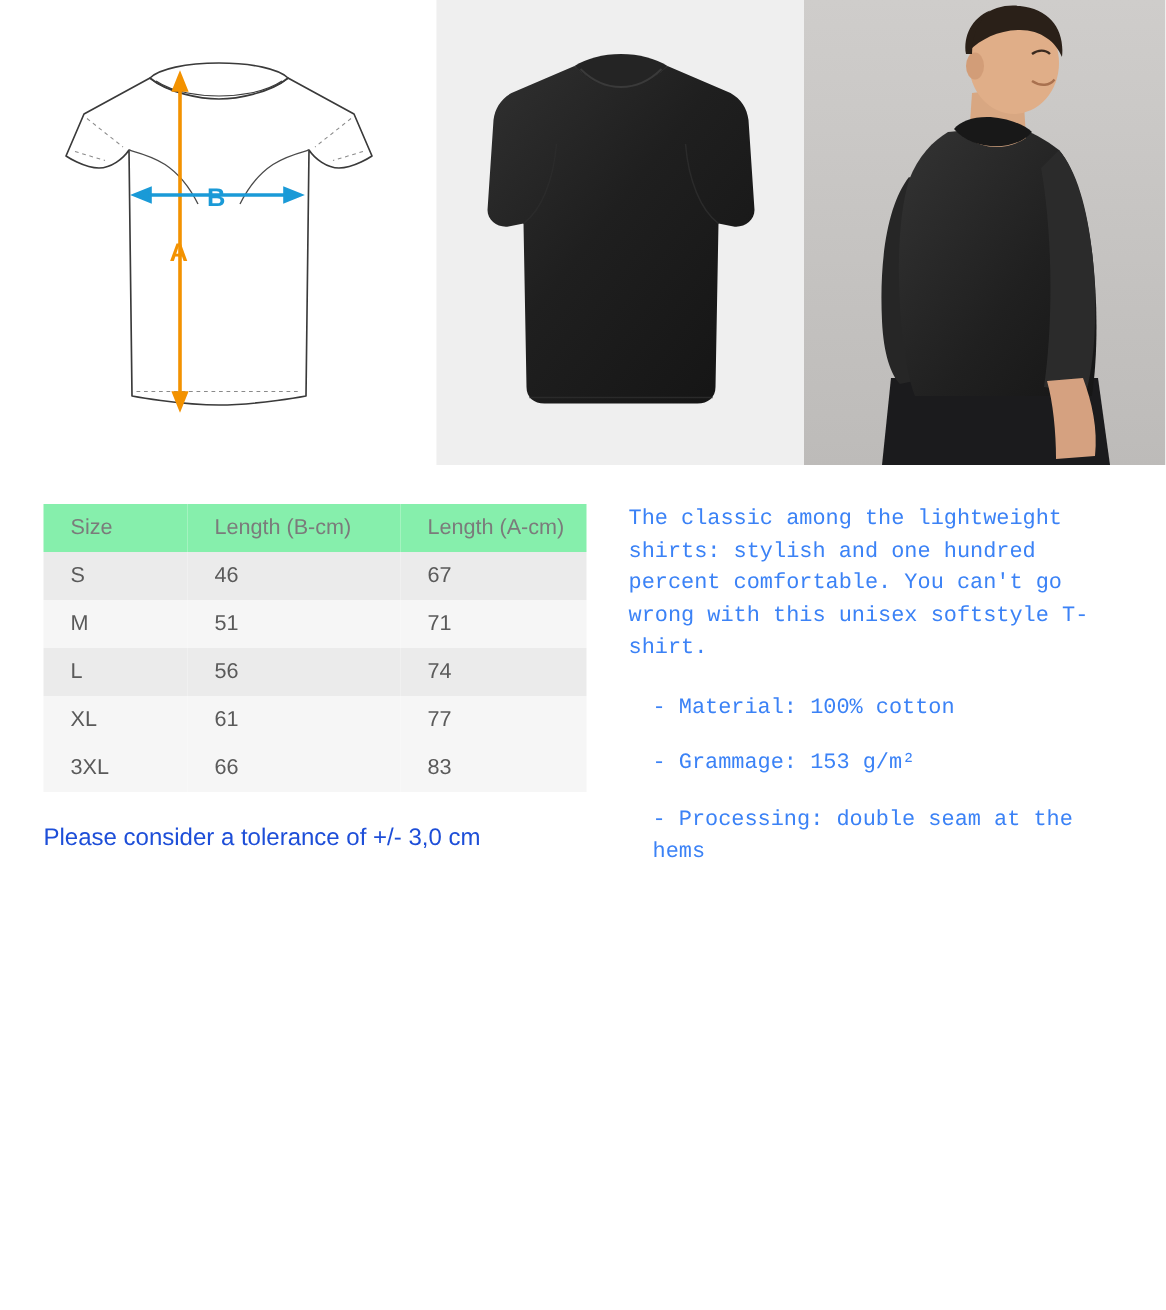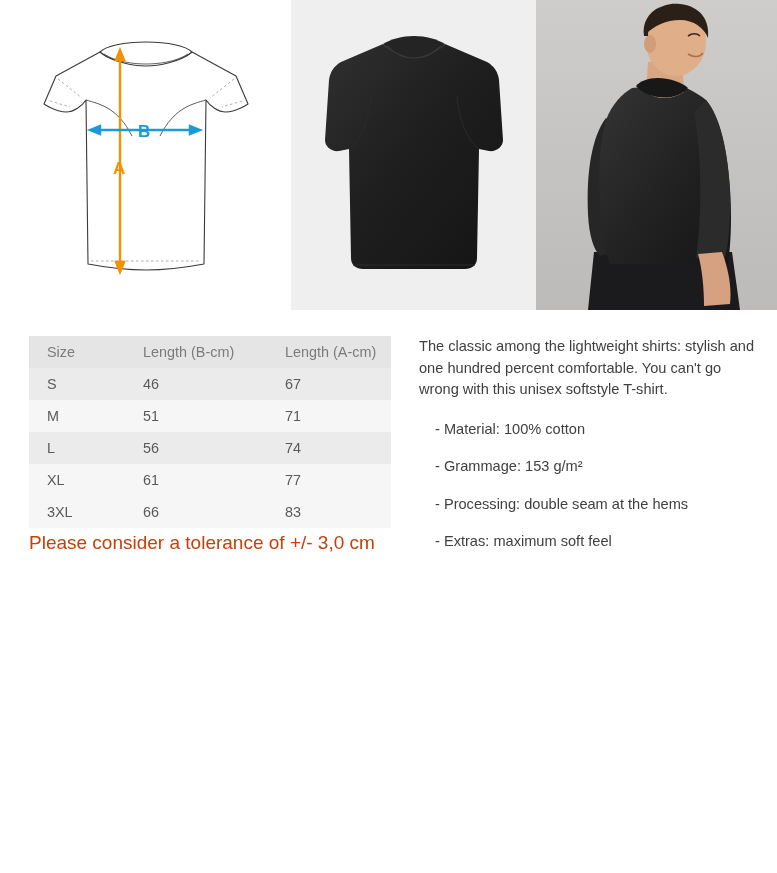--- a/index.html
+++ b/index.html
@@ -45,52 +45,53 @@
     width: 419px;
     padding-left: 29px;
     padding-top: 26px;
   }
   .right-col {
     width: 358px;
     padding-top: 26px;
     padding-right: 22px;
     font-size: 14.6px;
     line-height: 21.5px;
-    color: #404040;
+    color: #3b82f6;
+    font-family: Liberation Mono, monospace;
   }
 
   table.size-table {
     border-collapse: collapse;
     width: 362px;
     font-size: 14.4px;
     color: #4a4a4a;
   }
   table.size-table th {
     text-align: left;
     font-weight: normal;
     color: #7b7b7b;
     padding: 8px 0 8px 18px;
-    background: #e5e5e5;
+    background: #86efac;
     font-size: 14.4px;
   }
   table.size-table td {
     padding: 8px 0 8px 18px;
     font-size: 14.4px;
     color: #5a5a5a;
   }
   table.size-table tbody tr.odd td { background: #ebebeb; }
   table.size-table tbody tr.even td { background: #f6f6f6; }
   table.size-table col.c1 { width: 96px; }
   table.size-table col.c2 { width: 142px; }
   table.size-table col.c3 { width: 124px; }
 
   .tolerance {
-    margin-top: 4px;
-    font-size: 19px;
-    color: #c2410c;
+    margin-top: 22px;
+    font-size: 16px;
+    color: #1d4ed8;
   }
 
   .right-col p { margin: 0 0 18px 0; }
   .right-col ul { list-style: none; margin: 0; padding: 0; }
   .right-col li { margin: 16px; }
 </style>
 </head>
 <body>
 
 <div class="images-row">
@@ -261,16 +262,15 @@
 
     <div class="tolerance">Please consider a tolerance of +/- 3,0 cm</div>
   </div>
 
   <div class="right-col">
     <p>The classic among the lightweight shirts: stylish and one hundred percent comfortable. You can't go wrong with this unisex softstyle T-shirt.</p>
     <ul>
       <li>- Material: 100% cotton</li>
       <li>- Grammage: 153 g/m²</li>
       <li>- Processing: double seam at the hems</li>
-      <li>- Extras: maximum soft feel</li>
     </ul>
   </div>
 </div>
 
 </body></html>

